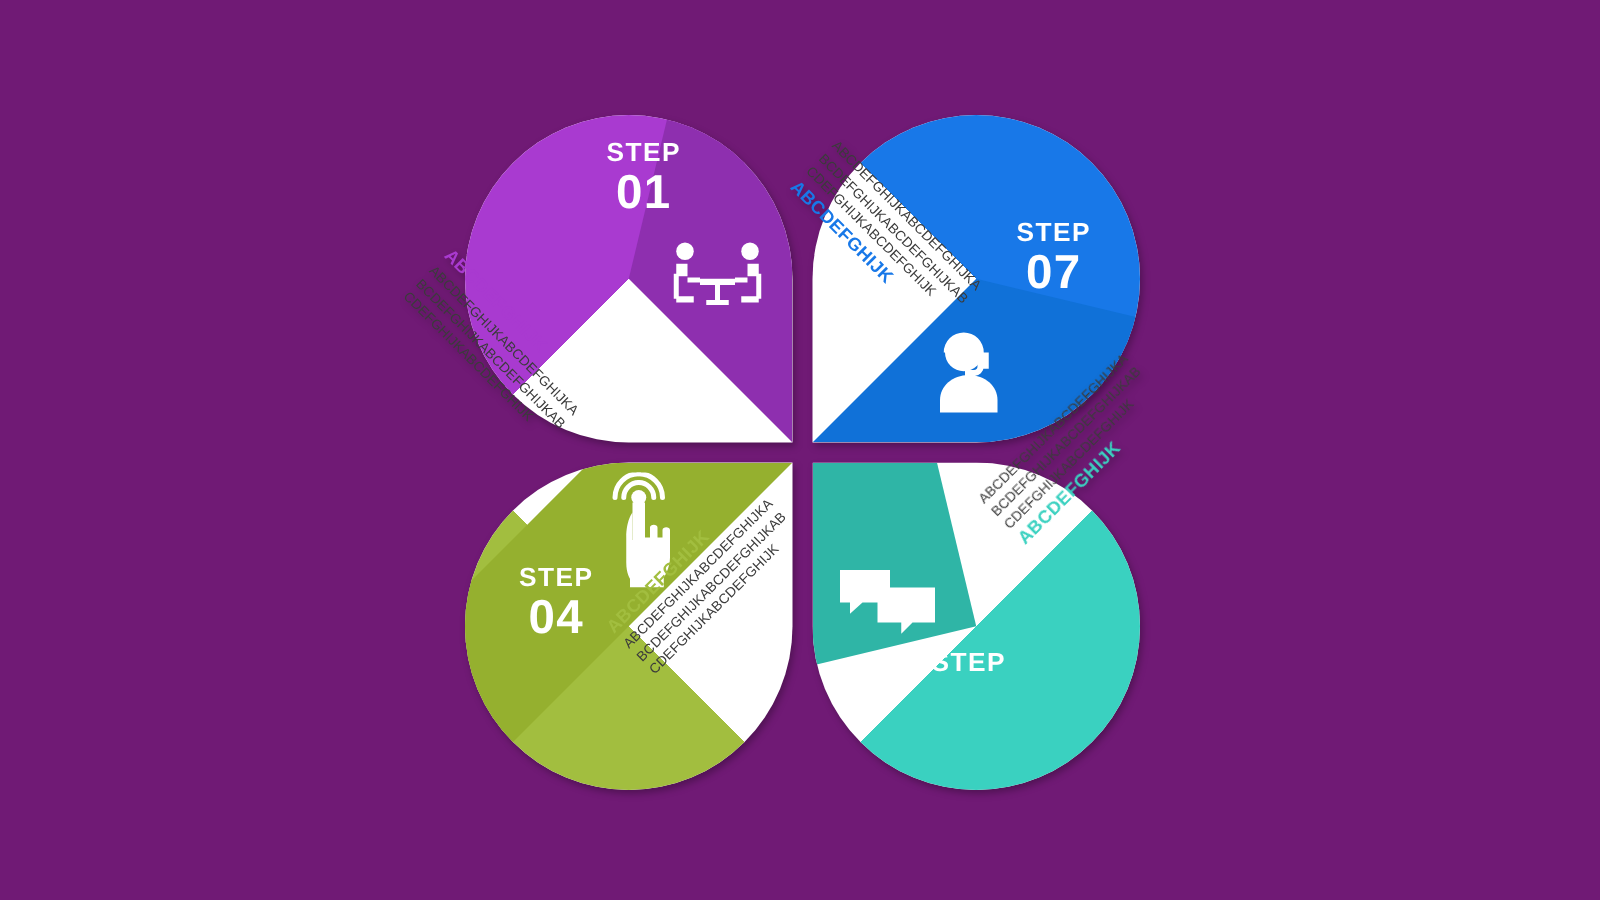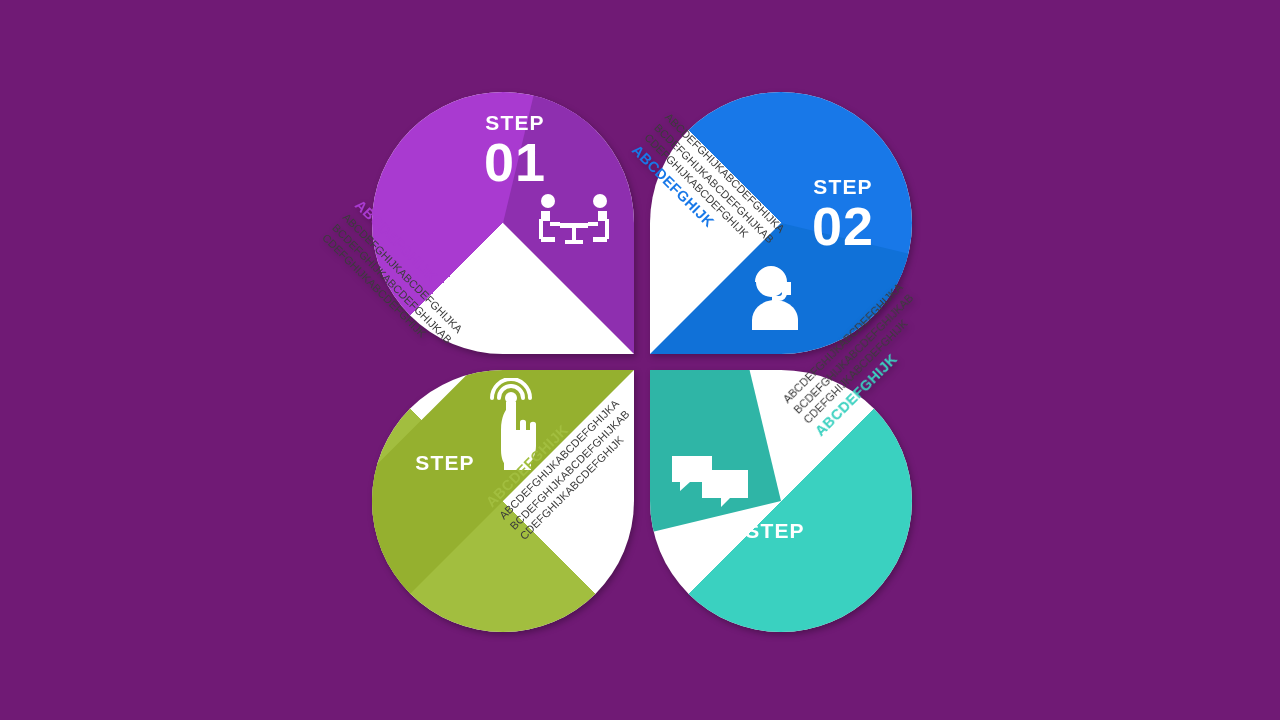--- a/index.html
+++ b/index.html
@@ -79,21 +79,21 @@
     line-height: 1;
     z-index: 4;
   }
   .step-word {
     font-size: 21px;
     font-weight: bold;
     letter-spacing: 1.2px;
     display: block;
   }
   .step-num {
-    font-size: 54px;
+    font-size: 38px;
     font-weight: bold;
     letter-spacing: 1px;
     display: block;
     margin-top: 2px;
   }
   .p1 .step-block { left: 88px; top: 20px; width: 110px; }
   .p2 .step-block { left: 138px; top: 84px; width: 110px; }
   .p3 .step-block { left: 70px;  top: 150px; width: 110px; }
   .p4 .step-block { left: 18px;  top: 82px;  width: 110px; }
 
@@ -196,21 +196,21 @@
     </div>
 
     <div class="petal p2">
       <div class="petal-inner">
         <div class="half"></div>
         <div class="half2"></div>
       </div>
 
       <div class="step-block">
         <span class="step-word">STEP</span>
-        <span class="step-num">02</span>
+        <span class="step-num">07</span>
       </div>
 
       <div class="icon-wrap">
         <svg viewBox="0 0 74 74" fill="#ffffff" aria-hidden="true">
           <path d="M37 40c-13 0-23 9-23 20v10h46V60c0-11-10-20-23-20z"></path>
           <circle cx="33" cy="22" r="15"></circle>
           <path d="M17 22a16 16 0 0 1 32 0v11a8 8 0 0 1-8 8h-7v-5h7a3 3 0 0 0 3-3V22a11 11 0 0 0-22 0z" fill="#ffffff"></path>
           <path d="M46 22h7v13h-7z"></path>
         </svg>
       </div>
@@ -253,20 +253,21 @@
     </div>
 
     <div class="petal p4">
       <div class="petal-inner">
         <div class="half"></div>
         <div class="half2"></div>
       </div>
 
       <div class="step-block">
         <span class="step-word">STEP</span>
+        <span class="step-num">04</span>
       </div>
 
       <div class="icon-wrap">
         <svg viewBox="0 0 66 92" fill="none" stroke="#ffffff" aria-hidden="true">
           <circle cx="31" cy="20" r="6" fill="#ffffff" stroke="none"></circle>
           <path d="M31 8a12 12 0 0 1 12 12" stroke-width="4" stroke-linecap="round"></path>
           <path d="M19 20a12 12 0 0 1 12-12" stroke-width="4" stroke-linecap="round"></path>
           <path d="M31 1a19 19 0 0 1 19 19" stroke-width="4" stroke-linecap="round"></path>
           <path d="M12 20A19 19 0 0 1 31 1" stroke-width="4" stroke-linecap="round"></path>
           <path d="M26 24h10v30h-10z" fill="#ffffff" stroke="none"></path>

